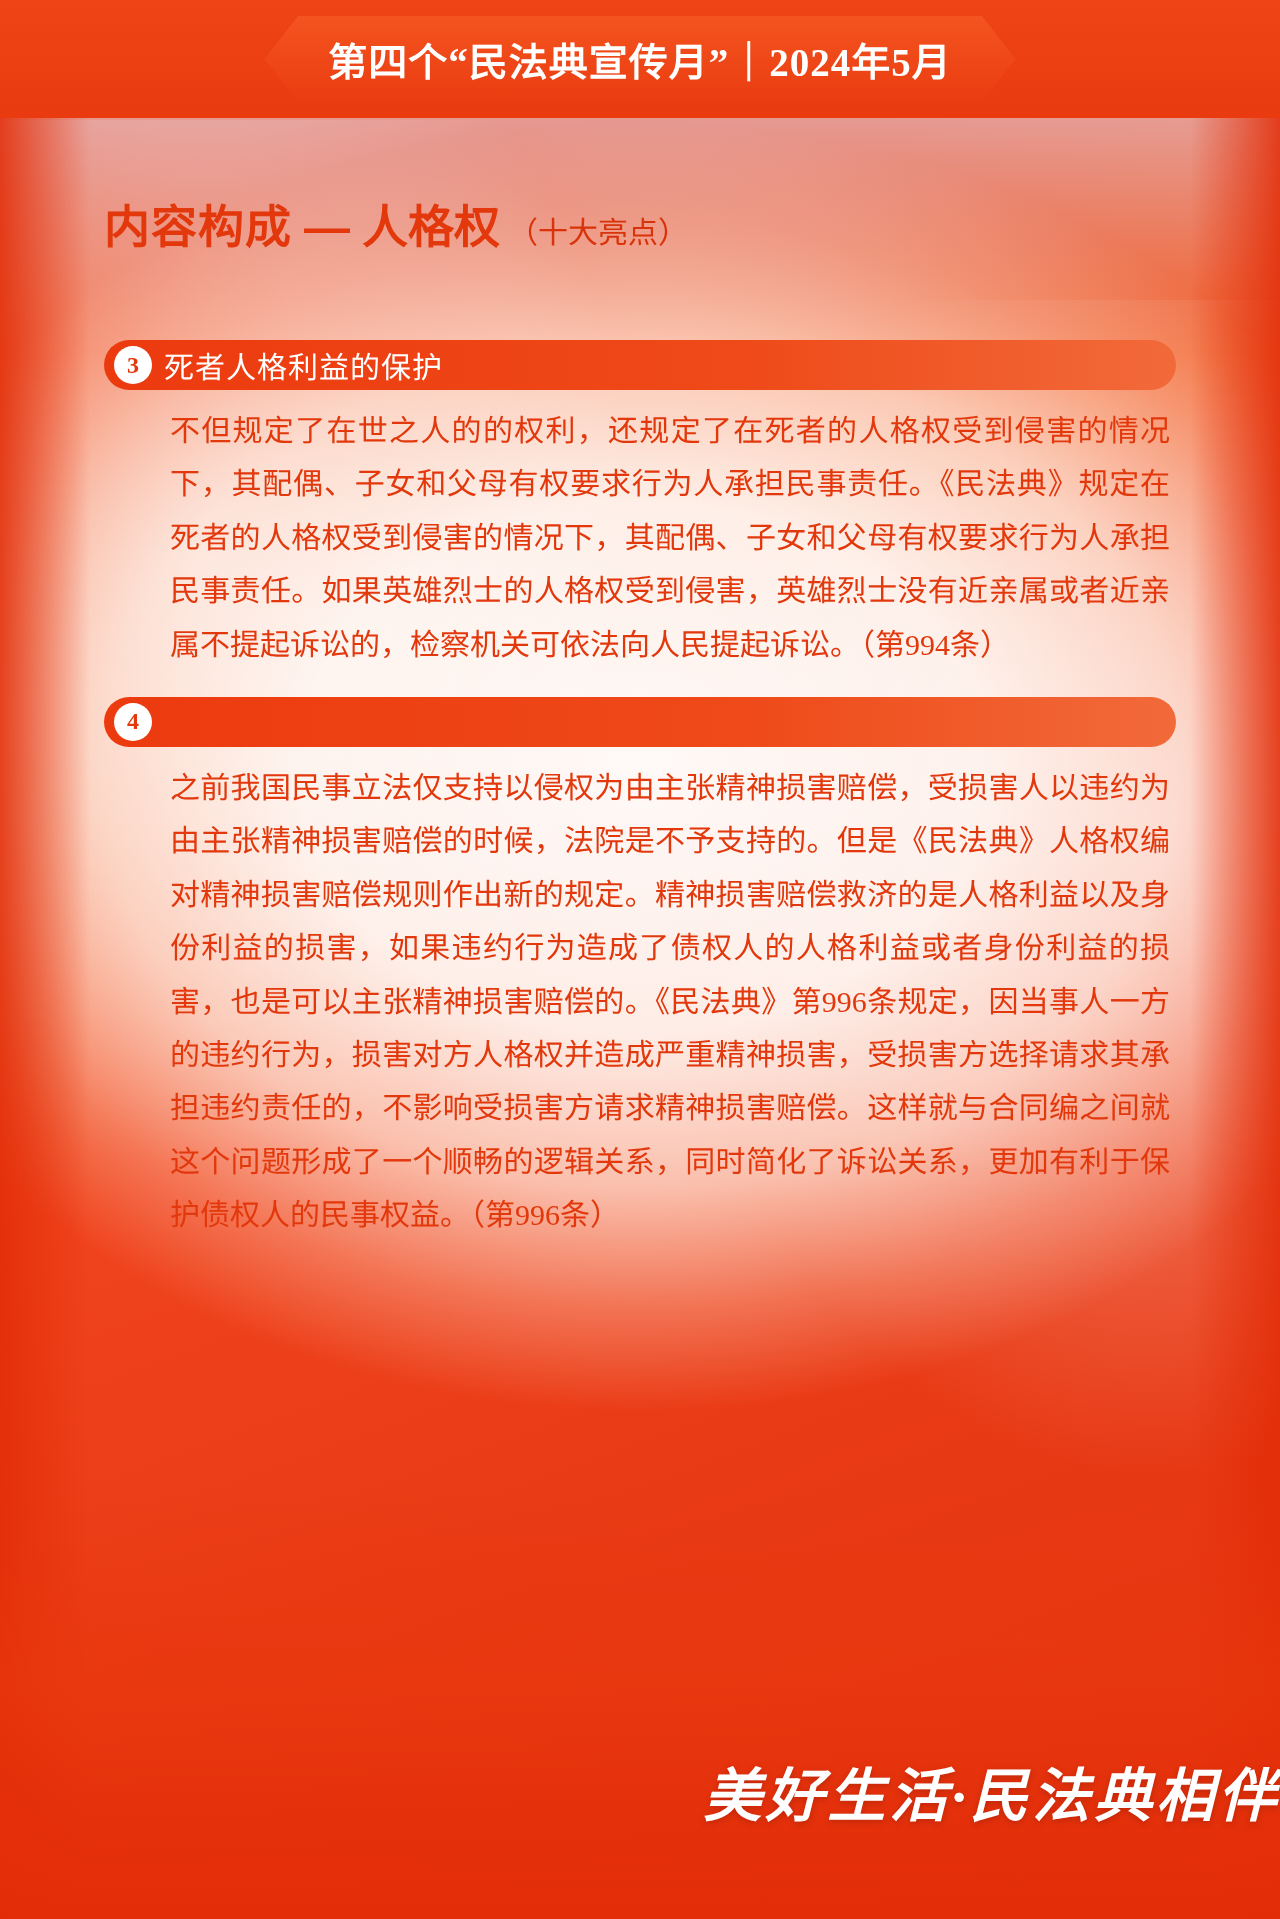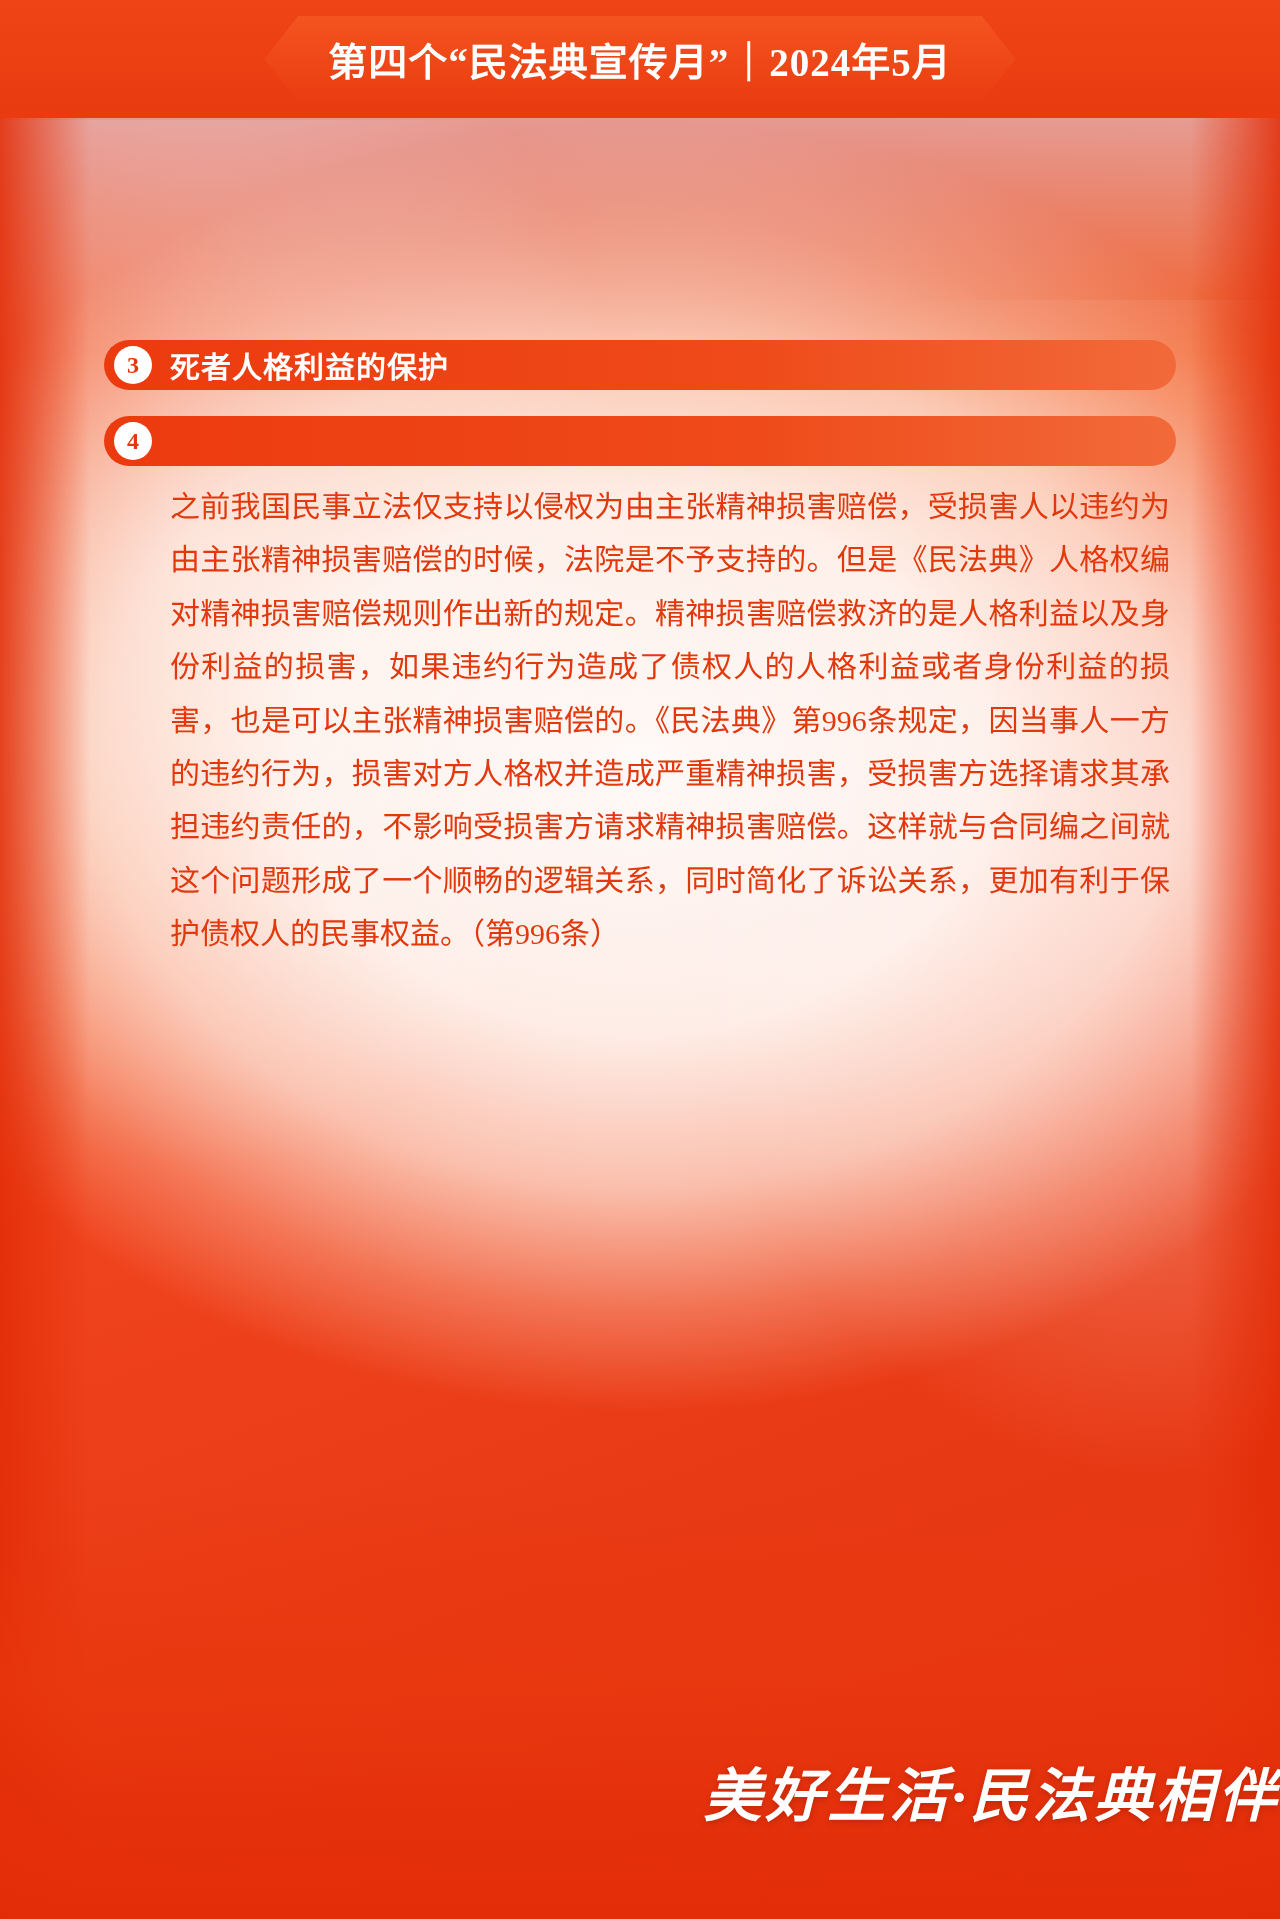--- a/index.html
+++ b/index.html
@@ -155,24 +155,24 @@
     color: #e2380c;
     font-size: 24px;
     font-weight: bold;
     display: flex;
     align-items: center;
     justify-content: center;
     flex: 0 0 auto;
     font-family: "Liberation Serif", "DejaVu Serif", serif;
   }
   .head-text {
-    margin-left: 18px;
+    margin-left: 12px;
     color: #ffffff;
     font-size: 30px;
-    font-weight: bold;
+    font-weight: normal;
     letter-spacing: 1px;
   }
   .item-body {
     margin-top: 14px;
     padding-left: 66px;
     padding-right: 6px;
     color: #e2380c;
     font-size: 30px;
     line-height: 1.78;
     text-align: justify;
@@ -209,28 +209,35 @@
   <div class="side-left"></div>
   <div class="side-right"></div>
   <div class="bottom-shade"></div>
 
   <div class="header-band">
     <div class="ribbon">
       <span class="ribbon-text">第四个“民法典宣传月”｜2024年5月</span>
     </div>
   </div>
 
+  <div class="section-title">
+    <span class="title-main">内容构成</span>
+    <span class="title-dash">—</span>
+    <span class="title-key">人格权</span>
+    <span class="title-sub">（十大亮点）</span>
+  </div>
 
   <div class="content">
 
     <div class="item">
       <div class="item-head">
         <span class="num-badge">3</span>
         <span class="head-text">死者人格利益的保护</span>
       </div>
+      <div class="item-body">不但规定了在世之人的的权利，还规定了在死者的人格权受到侵害的情况下，其配偶、子女和父母有权要求行为人承担民事责任。《民法典》规定在死者的人格权受到侵害的情况下，其配偶、子女和父母有权要求行为人承担民事责任。如果英雄烈士的人格权受到侵害，英雄烈士没有近亲属或者近亲属不提起诉讼的，检察机关可依法向人民提起诉讼。（第994条）</div>
     </div>
 
     <div class="item">
       <div class="item-head">
         <span class="num-badge">4</span>
       </div>
       <div class="item-body">之前我国民事立法仅支持以侵权为由主张精神损害赔偿，受损害人以违约为由主张精神损害赔偿的时候，法院是不予支持的。但是《民法典》人格权编对精神损害赔偿规则作出新的规定。精神损害赔偿救济的是人格利益以及身份利益的损害，如果违约行为造成了债权人的人格利益或者身份利益的损害，也是可以主张精神损害赔偿的。《民法典》第996条规定，因当事人一方的违约行为，损害对方人格权并造成严重精神损害，受损害方选择请求其承担违约责任的，不影响受损害方请求精神损害赔偿。这样就与合同编之间就这个问题形成了一个顺畅的逻辑关系，同时简化了诉讼关系，更加有利于保护债权人的民事权益。（第996条）</div>
     </div>
 
   </div>

